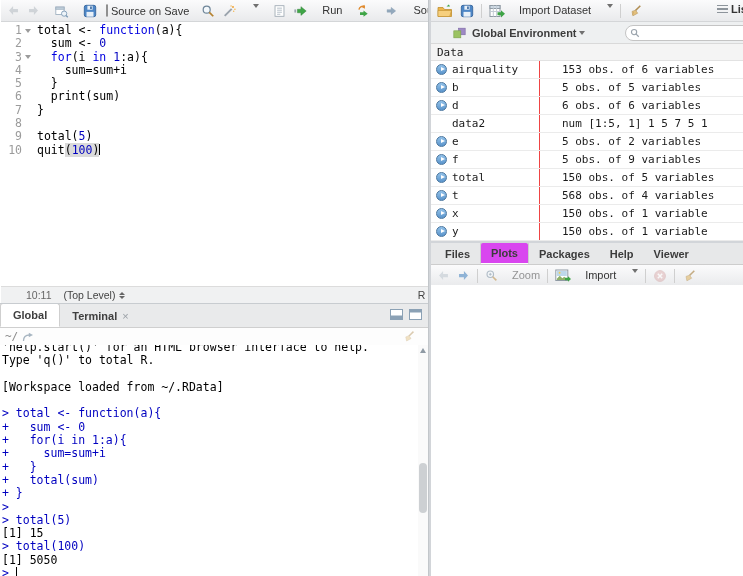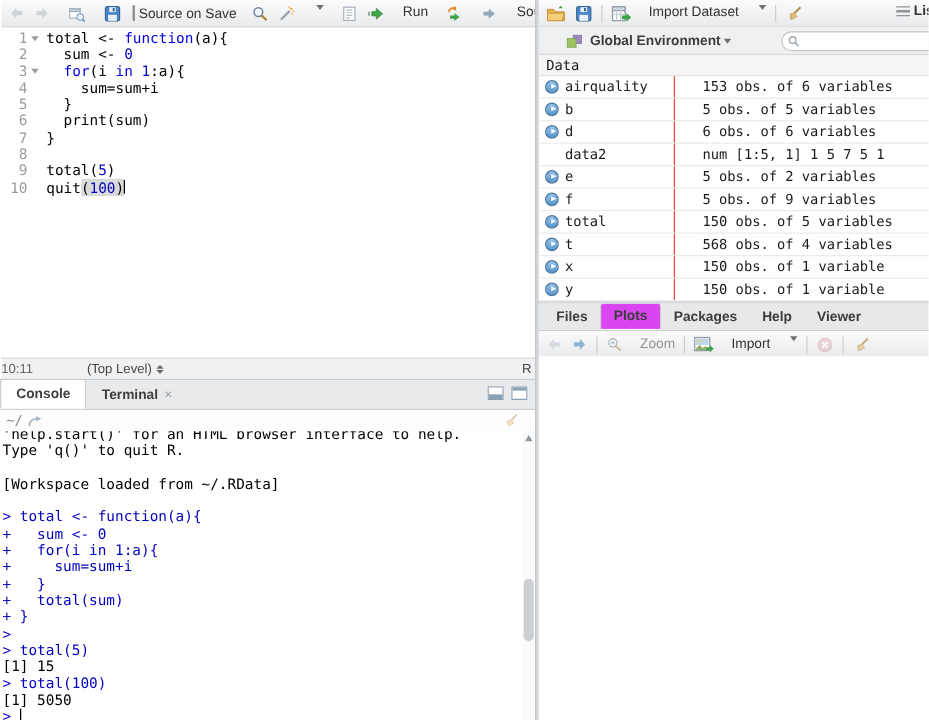--- a/index.html
+++ b/index.html
@@ -233,42 +233,42 @@
         <div class="code-row"><span class="sg-p">  }</span></div>
         <div class="code-row"><span class="sg-p">  print(sum)</span></div>
         <div class="code-row"><span class="sg-p">}</span></div>
         <div class="code-row"></div>
         <div class="code-row"><span class="sg-p">total(</span><span class="sg-n">5</span><span class="sg-p">)</span></div>
         <div class="code-row"><span class="sg-p">quit</span><span class="sg-p sg-h">(</span><span class="sg-n sg-h">100</span><span class="sg-p sg-h">)</span><span class="caret-bar"></span></div>
       </div>
   </div>
 
   <div id="ed-status">
-    <span style="margin-left:0;color:#666">10:11</span>
-    <span style="margin-left:43px;display:inline-flex;align-items:center">
+    <span style="margin-left:25px;color:#666">10:11</span>
+    <span style="margin-left:12px;display:inline-flex;align-items:center">
       <span>(Top Level)</span>
       <span class="ud">
           <i class="u"></i>
           <i class="d"></i>
         </span>
     </span>
     <span style="margin-left:auto;margin-right:8px;display:inline-flex;align-items:center">
       <span>R Script</span>
       <span class="ud">
           <i class="u"></i>
           <i class="d"></i>
         </span>
     </span>
   </div>
 </div>
 
 <div class="pane" id="console-pane">
   <div class="tabbar">
     <div class="ctab active">
-      <span>Console</span>
+      <span>Global</span>
     </div>
     <div class="ctab">
       <span>Terminal</span>
       <span class="tclose">×</span>
     </div>
     <div class="winbtns">
       <span>
         <svg width="13" height="11">
             <rect x="0.5" y="0.5" width="12" height="10" fill="#fff" stroke="#8ba1b5"></rect>
             <rect x="1" y="6.5" width="11" height="4" fill="#8ba1b5"></rect>
@@ -292,21 +292,21 @@
     </span>
     <span style="margin-left:auto;margin-right:12px;opacity:.45">
       <svg width="14" height="13" viewBox="0 0 16 16">
           <line x1="13.5" y1="2" x2="8" y2="7.5" stroke="#b08d52" stroke-width="1.8"></line>
           <path d="M4 8.5 L8 7 L10.5 10.5 L5 13.5 Z" fill="#e3c07c" stroke="#b08d52" stroke-width="0.6"></path>
         </svg>
     </span>
   </div>
   <div id="console-body">
       <div class="c-line c-out">'help.start()' for an HTML browser interface to help.</div>
-      <div class="c-line c-out">Type 'q()' to quit R.</div>
+      <div class="c-line c-out">Type 'q()' to total R.</div>
       <div class="c-line c-out"></div>
       <div class="c-line c-out">[Workspace loaded from ~/.RData]</div>
       <div class="c-line c-out"></div>
       <div class="c-line c-in">&gt; total &lt;- function(a){</div>
       <div class="c-line c-in">+   sum &lt;- 0</div>
       <div class="c-line c-in">+   for(i in 1:a){</div>
       <div class="c-line c-in">+     sum=sum+i</div>
       <div class="c-line c-in">+   }</div>
       <div class="c-line c-in">+   total(sum)</div>
       <div class="c-line c-in">+ }</div>

